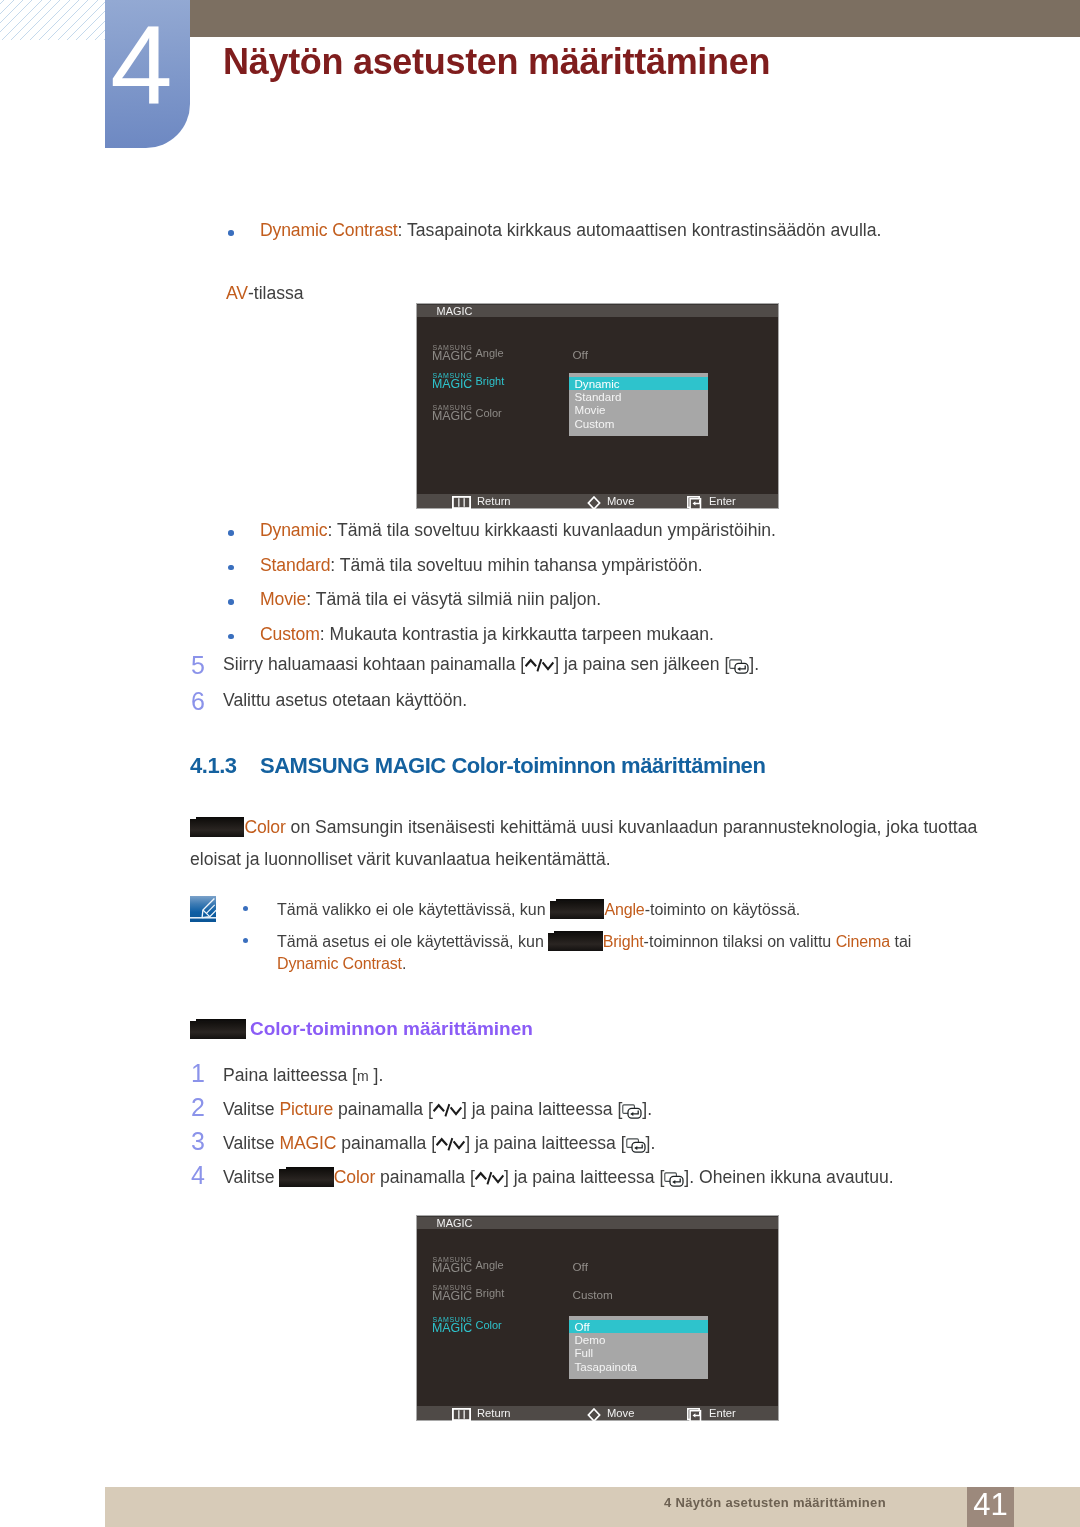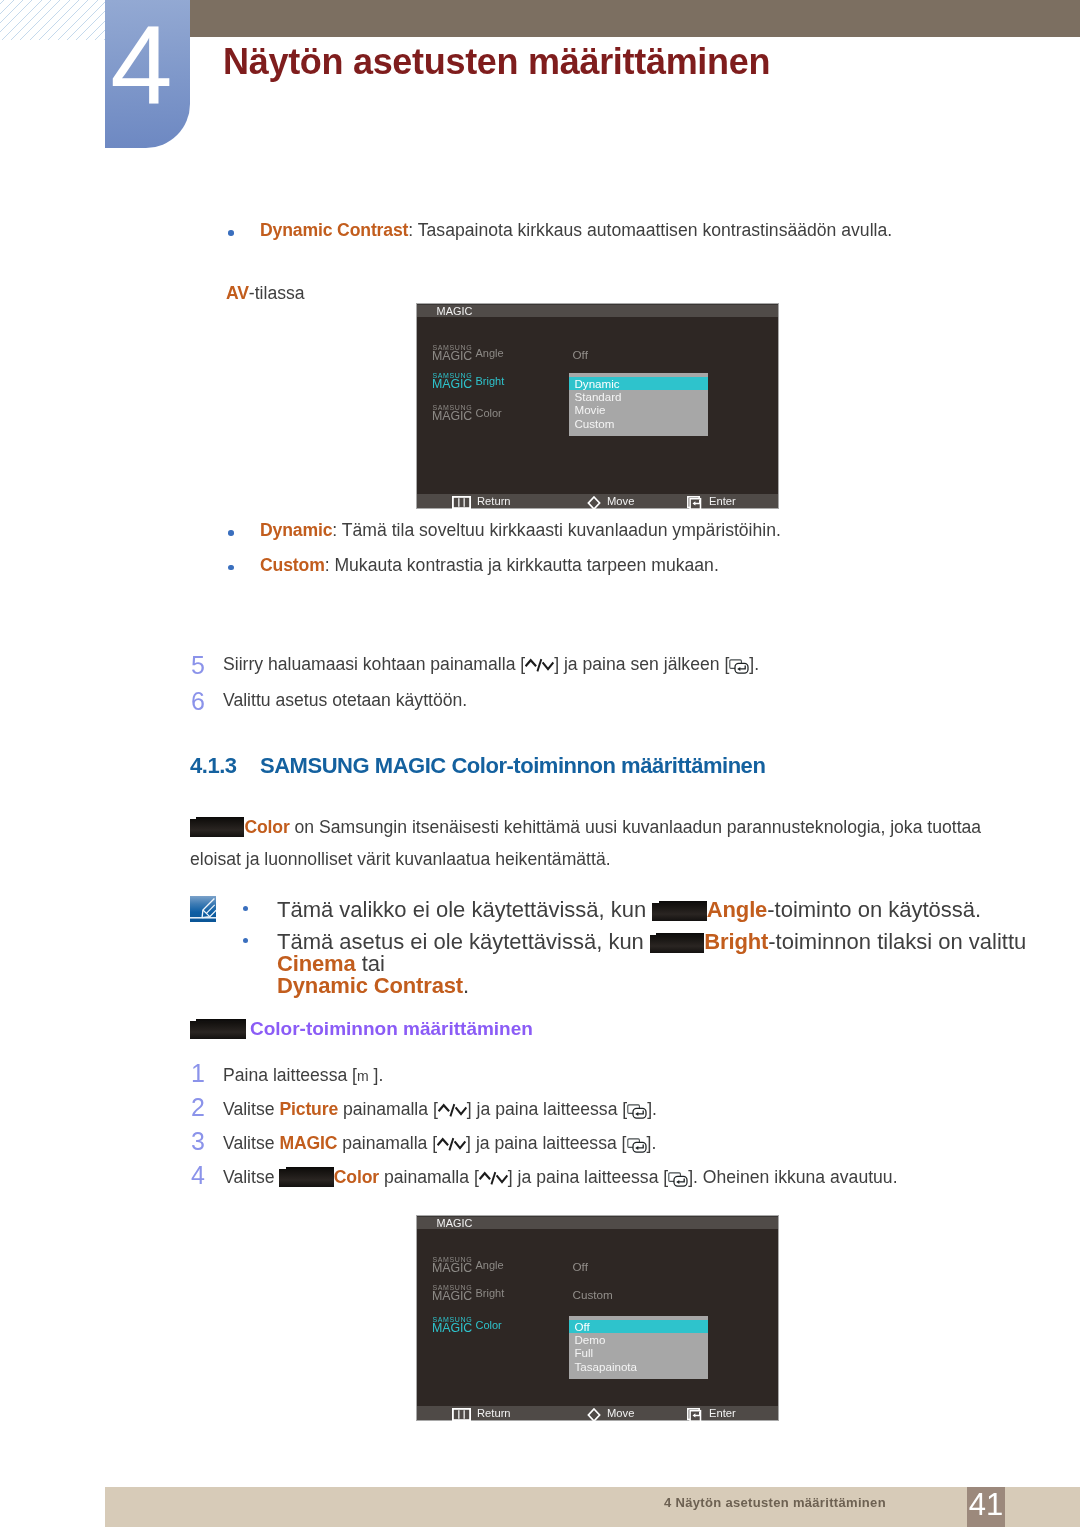--- a/index.html
+++ b/index.html
@@ -17,30 +17,30 @@
     background:linear-gradient(178deg,#93a9d3 0%,#8ba2cf 22%,#7f98ca 52%,#6d88c2 100%);}
   .chapternum{position:absolute;left:0;top:9px;width:85px;text-align:left;padding-left:5.3px;
     box-sizing:border-box;color:#ffffff;font-size:112px;line-height:111px;font-weight:400;}
   .pagetitle{position:absolute;left:223px;top:41px;color:#7f1d1d;
     font-size:36px;font-weight:700;letter-spacing:-0.3px;}
 
   
   .footbar{position:absolute;left:105px;top:1487px;right:0;bottom:0;background:#d7cbb8;}
   .foottext{position:absolute;left:664px;top:1493px;color:#6d6152;font-size:13px;font-weight:700;
     line-height:20px;letter-spacing:0.32px;white-space:nowrap;}
-  .footnum{position:absolute;left:967px;top:1487px;width:38px;bottom:0;background:#9c897c;
+  .footnum{position:absolute;left:967px;top:1487px;width:47px;bottom:0;background:#9c897c;
     color:#ffffff;font-size:31px;font-weight:400;text-align:center;line-height:36px;}
 
   
   .blk{position:absolute;}
   .t{font-size:17.6px;color:#3f3f3f;line-height:23px;}
-  .or{color:#c25d1d;font-weight:700;letter-spacing:-0.14px;}
+  .or{color:#c25d1d;font-weight:400;letter-spacing:-0.14px;}
   .bullet{position:absolute;left:0;top:11px;width:5.6px;height:5.6px;border-radius:50%;background:#3a6fbe;}
   .li{position:relative;padding-left:32px;}
-  #notelist{font-size:22px;line-height:22px;}
+  #notelist{font-size:16px;line-height:22px;}
   #notelist .li{padding-left:36px;}
   #notelist .bullet{top:6.8px;left:1.5px;}
   .num{position:absolute;left:0;top:-0.5px;color:#8b93ea;font-size:25px;font-weight:400;line-height:25px;}
   .numlo{top:-3.5px;}
   .li2{position:relative;padding-left:32px;}
 
   .h3{position:absolute;color:#14619f;font-size:22px;font-weight:700;letter-spacing:-0.47px;}
   .h3 .n{display:inline-block;width:70px;}
 
   .h4{position:absolute;color:#8b5cf6;font-size:19px;font-weight:700;}
@@ -129,20 +129,22 @@
             <rect x="0.8" y="0.8" width="11.4" height="10.6" fill="none" stroke="#fff" stroke-width="1.55" data-name="enter-icon-part"></rect>
             <rect x="3.1" y="2.7" width="10.4" height="10.4" fill="#4f4a47" stroke="#fff" stroke-width="1.55" data-name="enter-icon-part"></rect>
             <path d="M12.8 3.8 V7.4 H7.2" fill="none" stroke="#fff" stroke-width="1.5" data-name="enter-icon-part"></path>
             <path d="M8.4 5.3 L5.5 7.4 L8.4 9.5 Z" fill="#fff" data-name="enter-icon-part"></path>
           </svg></span><span class="flab" data-name="osd-footer-label">Enter</span></div>
     </div>
   </div>
 
 <div class="blk t" id="modelist" style="left:228px;top:519px;" data-name="mode-bullet-list">
     <div class="li" style="margin-bottom:11.5px" data-name="mode-bullet"><span class="bullet" data-name="bullet-dot"></span><span class="or" data-name="mode-term">Dynamic</span><span data-name="mode-rest">: Tämä tila soveltuu kirkkaasti kuvanlaadun ympäristöihin.</span></div>
+    <div class="li" style="margin-bottom:11.5px" data-name="mode-bullet"><span class="bullet" data-name="bullet-dot"></span><span class="or" data-name="mode-term">Standard</span><span data-name="mode-rest">: Tämä tila soveltuu mihin tahansa ympäristöön.</span></div>
+    <div class="li" style="margin-bottom:11.5px" data-name="mode-bullet"><span class="bullet" data-name="bullet-dot"></span><span class="or" data-name="mode-term">Movie</span><span data-name="mode-rest">: Tämä tila ei väsytä silmiä niin paljon.</span></div>
     <div class="li" style="margin-bottom:11.5px" data-name="mode-bullet"><span class="bullet" data-name="bullet-dot"></span><span class="or" data-name="mode-term">Custom</span><span data-name="mode-rest">: Mukauta kontrastia ja kirkkautta tarpeen mukaan.</span></div>
   </div>
 
 <div class="blk t" style="left:191px;top:653px;width:760px;" data-name="step-5">
   <div class="li2" data-name="list-item">
     <span class="num" data-name="step-5-number">5</span>
     <span data-name="step-5-pre">Siirry haluamaasi kohtaan painamalla [</span><span class="kbd" data-name="updown-key-icon"><svg width="29" height="19" viewBox="0 0 29 19" data-name="updown-arrow-icon">
           <path d="M0.6 10.3 L5.7 4.2 L11.1 10.3" fill="none" stroke="#1c1c1c" stroke-width="2.15" stroke-linecap="butt" stroke-linejoin="miter" data-name="updown-arrow-icon-part"></path>
           <path d="M16.3 3.1 L12.4 15.4" fill="none" stroke="#1c1c1c" stroke-width="1.9" data-name="updown-arrow-icon-part"></path>
           <path d="M17.6 6.4 L23.0 13.1 L28.4 6.4" fill="none" stroke="#1c1c1c" stroke-width="2.15" stroke-linecap="butt" stroke-linejoin="miter" data-name="updown-arrow-icon-part"></path>

